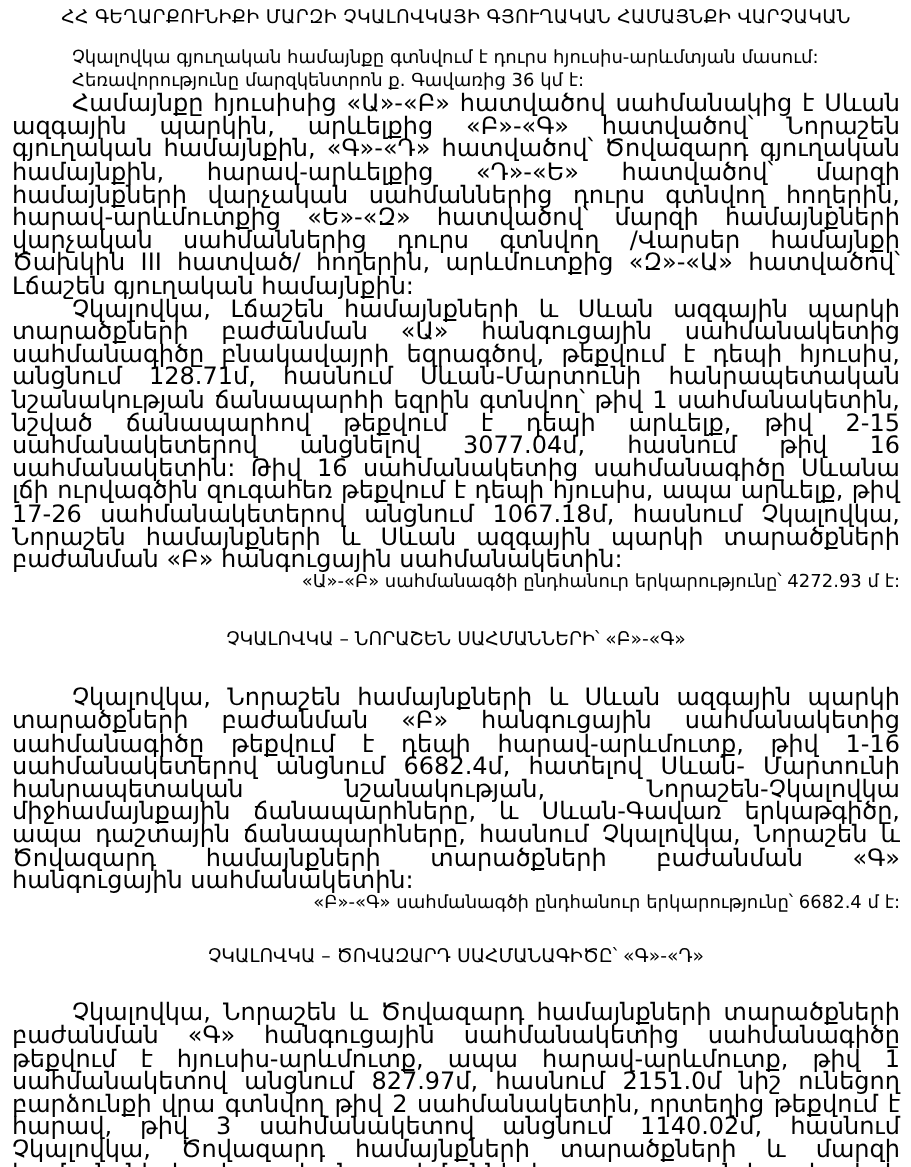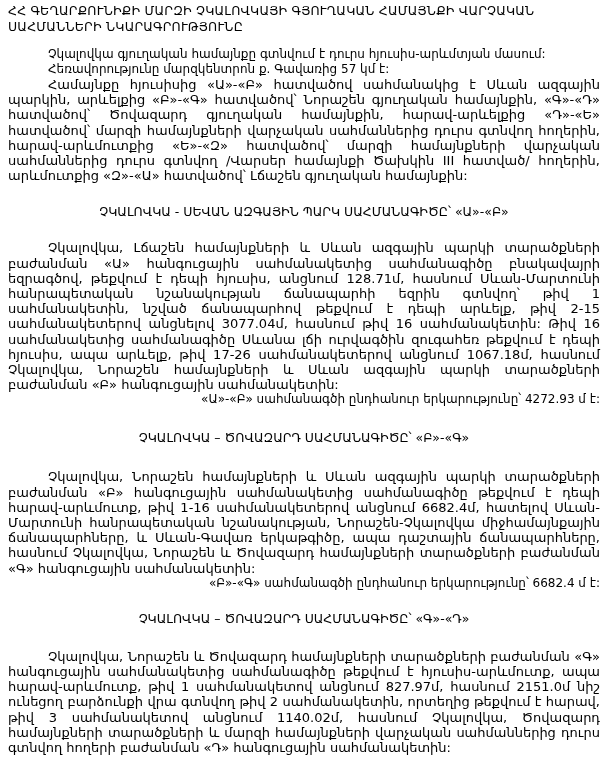--- a/index.html
+++ b/index.html
@@ -15,37 +15,38 @@
     color: #000000;
   }
   .page {
     position: relative;
     width: 607px;
     height: 778px;
     padding: 0 7px 0 8px;
     box-sizing: border-box;
   }
   .doc-title {
+    text-align: center;
     font-size: 12.5px;
     line-height: 16px;
     letter-spacing: 0.2px;
     margin: 3px 0 0 0;
     font-weight: normal;
   }
   .intro-lines {
     margin-top: 12px;
     font-size: 12px;
     line-height: 15px;
   }
   .indent-line {
     padding-left: 40px;
     white-space: nowrap;
   }
   .para {
-    font-size: 13px;
+    font-size: 16px;
     line-height: 15.2px;
     text-align: justify;
     text-indent: 40px;
     margin: 0;
   }
   .section-heading {
     text-align: center;
     font-size: 12.5px;
     line-height: 16px;
     font-weight: normal;
@@ -62,37 +63,35 @@
   .s2-head { margin-top: 23px; margin-bottom: 23px; }
   .s3-head { margin-top: 20px; margin-bottom: 22px; text-align: center; }
 </style>
 </head>
 <body>
 
 <div class="page">
 
   <div class="doc-title">
     <div>ՀՀ ԳԵՂԱՐՔՈՒՆԻՔԻ ՄԱՐԶԻ ՉԿԱԼՈՎԿԱՅԻ ԳՅՈՒՂԱԿԱՆ ՀԱՄԱՅՆՔԻ ՎԱՐՉԱԿԱՆ</div>
-    <div>ՍԱՀՄԱՆՆԵՐԻ ՆԿԱՐԱԳՐՈՒԹՅՈՒՆԸ</div>
   </div>
 
   <div class="intro-lines">
     <div class="indent-line">Չկալովկա գյուղական համայնքը գտնվում է դուրս հյուսիս-արևմտյան մասում:</div>
-    <div class="indent-line">Հեռավորությունը մարզկենտրոն ք. Գավառից 57 կմ է:</div>
+    <div class="indent-line">Հեռավորությունը մարզկենտրոն ք. Գավառից 36 կմ է:</div>
     <p class="para">Համայնքը հյուսիսից «Ա»-«Բ» հատվածով սահմանակից է Սևան ազգային պարկին, արևելքից «Բ»-«Գ» հատվածով՝ Նորաշեն գյուղական համայնքին, «Գ»-«Դ» հատվածով՝ Ծովազարդ գյուղական համայնքին, հարավ-արևելքից «Դ»-«Ե» հատվածով՝ մարզի համայնքների վարչական սահմաններից դուրս գտնվող հողերին, հարավ-արևմուտքից «Ե»-«Զ» հատվածով՝ մարզի համայնքների վարչական սահմաններից դուրս գտնվող /Վարսեր համայնքի Ծախկին III հատված/ հողերին, արևմուտքից «Զ»-«Ա» հատվածով՝ Լճաշեն գյուղական համայնքին:</p>
   </div>
 
   <div>
-    <h2 class="section-heading s1-head">ՉԿԱԼՈՎԿԱ - ՍԵՎԱՆ ԱԶԳԱՅԻՆ ՊԱՐԿ ՍԱՀՄԱՆԱԳԻԾԸ՝ «Ա»-«Բ»</h2>
     <p class="para">Չկալովկա, Լճաշեն համայնքների և Սևան ազգային պարկի տարածքների բաժանման «Ա» հանգուցային սահմանակետից սահմանագիծը բնակավայրի եզրագծով, թեքվում է դեպի հյուսիս, անցնում 128.71մ, հասնում Սևան-Մարտունի հանրապետական նշանակության ճանապարհի եզրին գտնվող՝ թիվ 1 սահմանակետին, նշված ճանապարհով թեքվում է դեպի արևելք, թիվ 2-15 սահմանակետերով անցնելով 3077.04մ, հասնում թիվ 16 սահմանակետին: Թիվ 16 սահմանակետից սահմանագիծը Սևանա լճի ուրվագծին զուգահեռ թեքվում է դեպի հյուսիս, ապա արևելք, թիվ 17-26 սահմանակետերով անցնում 1067.18մ, հասնում Չկալովկա, Նորաշեն համայնքների և Սևան ազգային պարկի տարածքների բաժանման «Բ» հանգուցային սահմանակետին:</p>
     <div class="total-line">«Ա»-«Բ» սահմանագծի ընդհանուր երկարությունը՝ 4272.93 մ է:</div>
   </div>
 
   <div>
-    <h2 class="section-heading s2-head">ՉԿԱԼՈՎԿԱ – ԾՈՎԱԶԱՐԴ ՍԱՀՄԱՆԱԳԻԾԸ՝ «Բ»-«Գ»</h2>
+    <h2 class="section-heading s2-head">ՉԿԱԼՈՎԿԱ – ՆՈՐԱՇԵՆ ՍԱՀՄԱՆՆԵՐԻ՝ «Բ»-«Գ»</h2>
     <p class="para">Չկալովկա, Նորաշեն համայնքների և Սևան ազգային պարկի տարածքների բաժանման «Բ» հանգուցային սահմանակետից սահմանագիծը թեքվում է դեպի հարավ-արևմուտք, թիվ 1-16 սահմանակետերով անցնում 6682.4մ, հատելով Սևան- Մարտունի հանրապետական նշանակության, Նորաշեն-Չկալովկա միջհամայնքային ճանապարհները, և Սևան-Գավառ երկաթգիծը, ապա դաշտային ճանապարհները, հասնում Չկալովկա, Նորաշեն և Ծովազարդ համայնքների տարածքների բաժանման «Գ» հանգուցային սահմանակետին:</p>
     <div class="total-line">«Բ»-«Գ» սահմանագծի ընդհանուր երկարությունը՝ 6682.4 մ է:</div>
   </div>
 
   <div>
     <h2 class="section-heading s3-head">ՉԿԱԼՈՎԿԱ – ԾՈՎԱԶԱՐԴ ՍԱՀՄԱՆԱԳԻԾԸ՝ «Գ»-«Դ»</h2>
     <p class="para">Չկալովկա, Նորաշեն և Ծովազարդ համայնքների տարածքների բաժանման «Գ» հանգուցային սահմանակետից սահմանագիծը թեքվում է հյուսիս-արևմուտք, ապա հարավ-արևմուտք, թիվ 1 սահմանակետով անցնում 827.97մ, հասնում 2151.0մ նիշ ունեցող բարձունքի վրա գտնվող թիվ 2 սահմանակետին, որտեղից թեքվում է հարավ, թիվ 3 սահմանակետով անցնում 1140.02մ, հասնում Չկալովկա, Ծովազարդ համայնքների տարածքների և մարզի համայնքների վարչական սահմաններից դուրս գտնվող հողերի բաժանման «Դ» հանգուցային սահմանակետին:</p>
   </div>
 
 </div>

